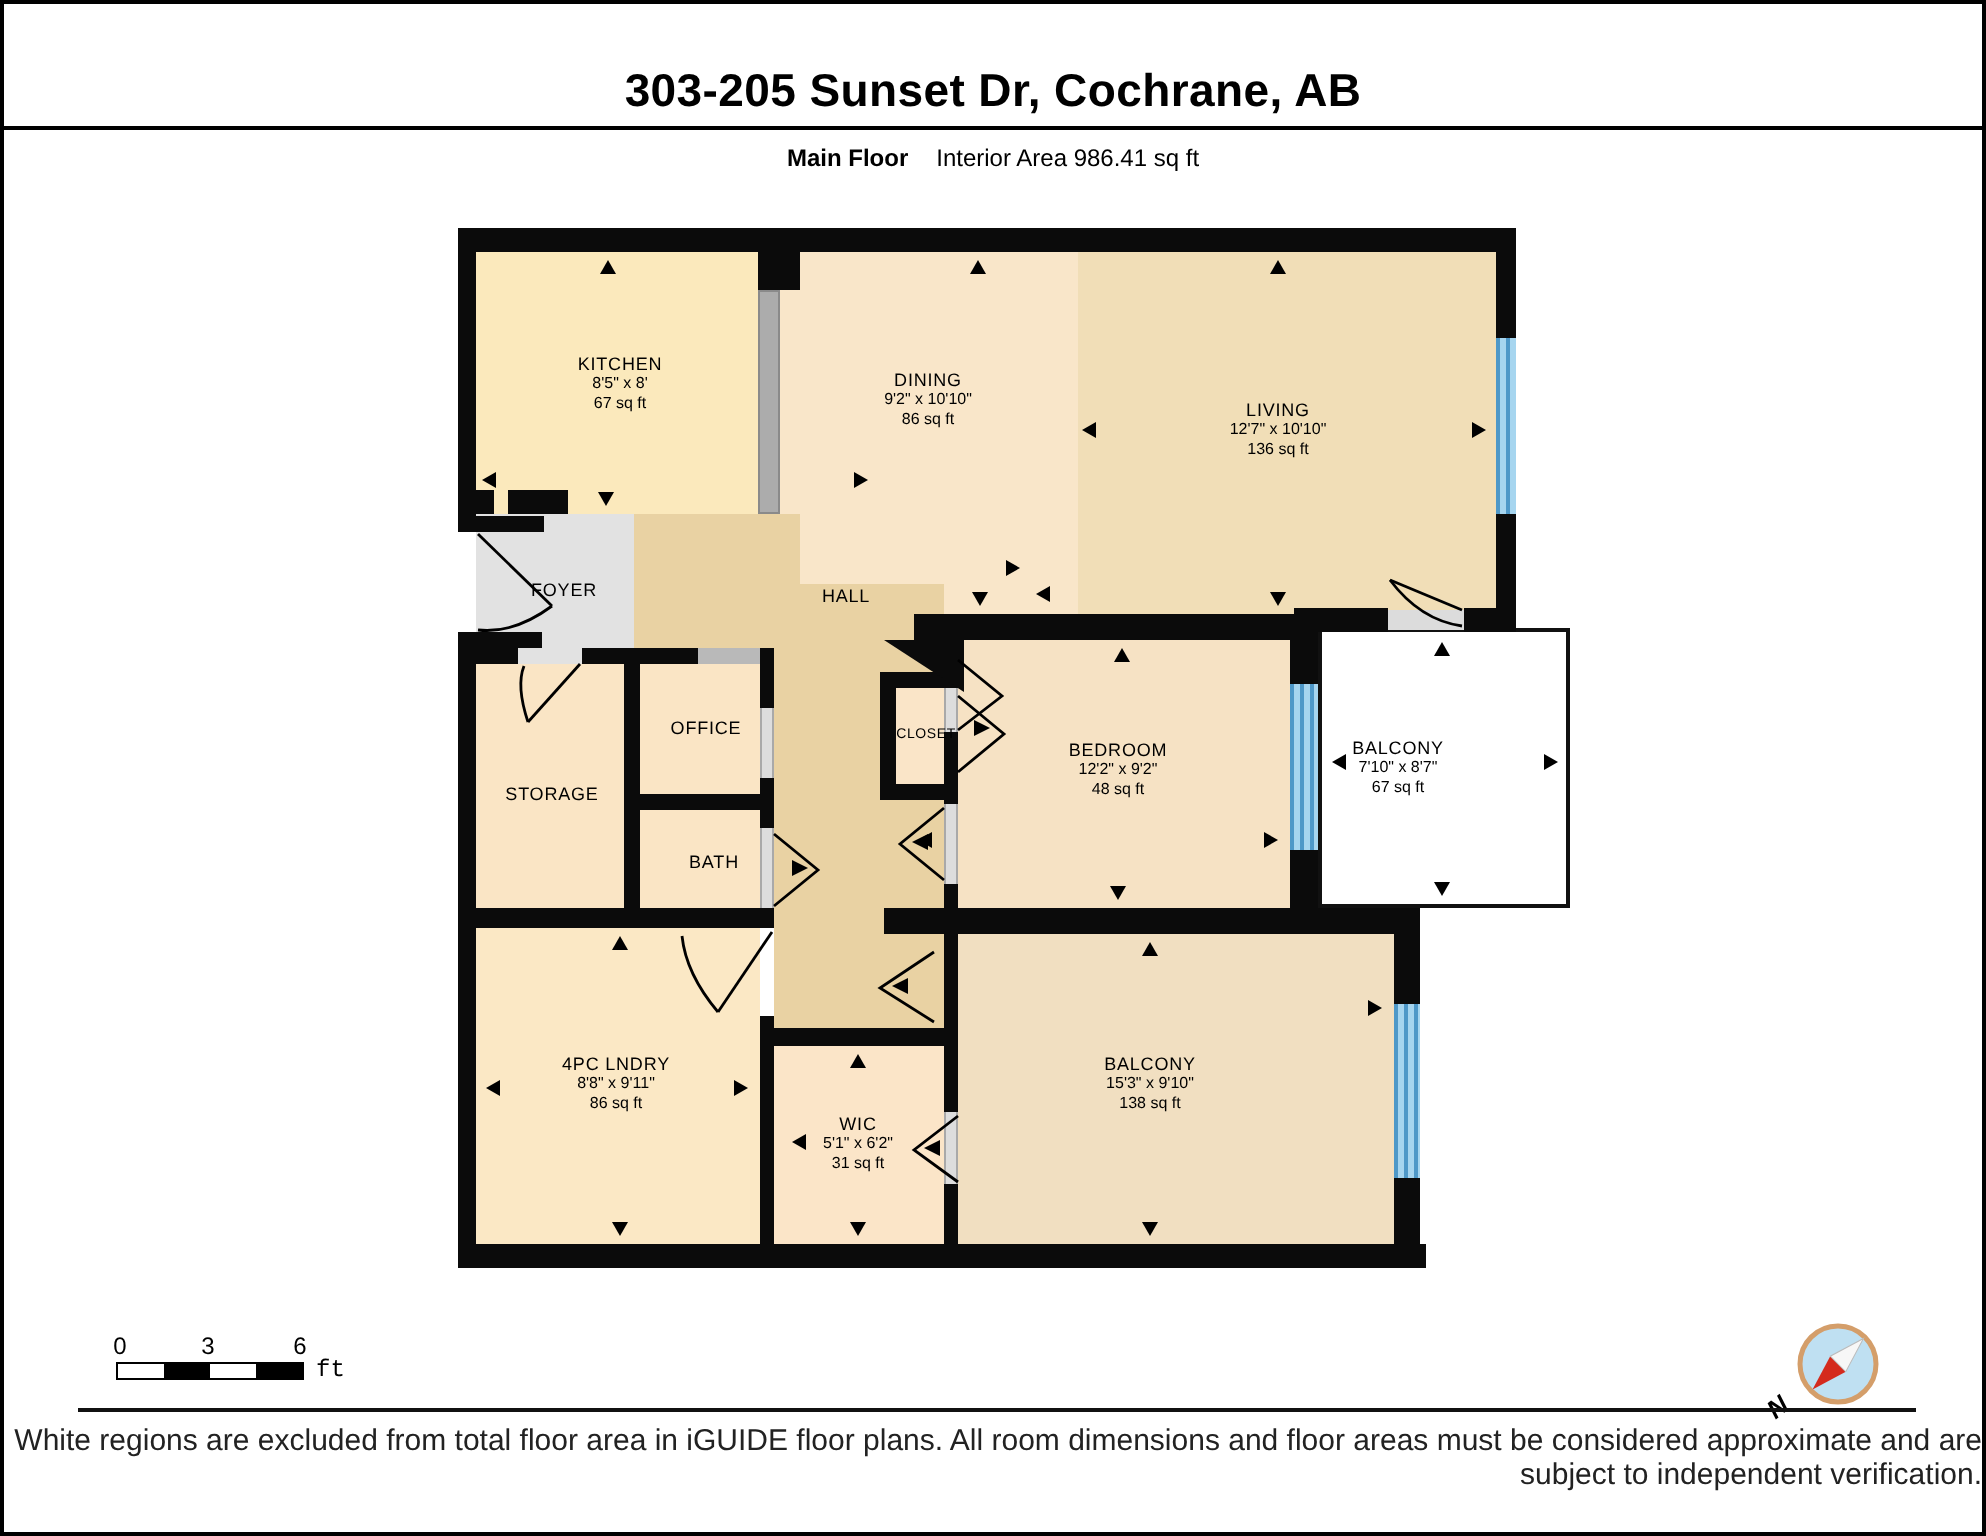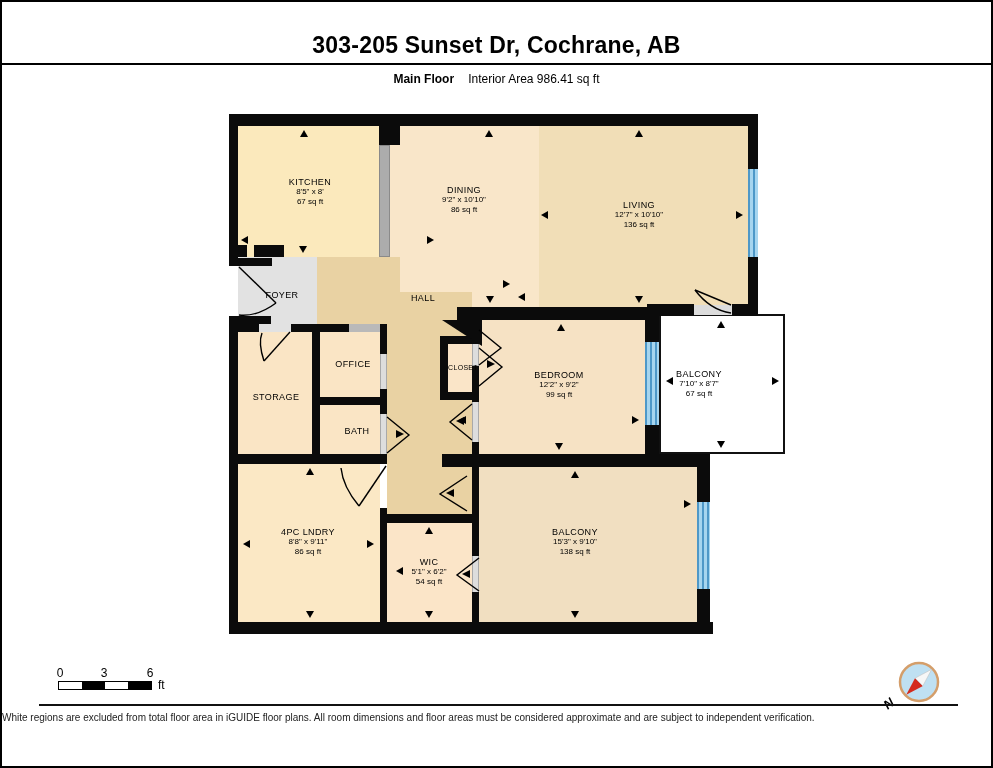--- a/index.html
+++ b/index.html
@@ -21,26 +21,26 @@
   .rlabel{position:absolute;transform:translate(-50%,-50%);text-align:center;white-space:nowrap;line-height:10px;}
   .rname{font-size:9px;letter-spacing:.4px;}
   .rname.sm{font-size:7px;letter-spacing:.3px;}
   .rdim{font-size:8px;}
   svg.overlay{position:absolute;left:0;top:0;pointer-events:none;}
   
   #scale{left:56px;top:664px;width:130px;height:30px;font-size:12px;}
   .tick{position:absolute;top:0;transform:translateX(-50%);}
   #sbar{position:absolute;left:0;top:15px;width:92px;height:7px;border:1px solid #000;display:flex;}
   #sbar div{flex:1;}
-  #ft{position:absolute;left:100px;top:12px;}
+  #ft{position:absolute;left:100px;top:12px;font-family:Liberation Mono, monospace;}
   #prepared{left:0;top:679px;width:100%;text-align:center;font-size:11px;}
   #compass{left:893px;top:656px;width:48px;height:48px;}
   #nlabel{left:882px;top:694px;font-size:13px;font-weight:bold;font-style:italic;transform:rotate(-38deg);}
   #fdiv{left:37px;top:702px;width:919px;height:2px;background:#111;}
-  #disclaimer{left:0;top:710px;width:100%;text-align:left;font-size:10px;color:#222;}
+  #disclaimer{left:0;top:710px;width:100%;text-align:right;font-size:15px;color:#222;}
 </style>
 </head>
 <body>
 
 <div id="page">
 
   <div class="abs" id="title">303-205 Sunset Dr, Cochrane, AB</div>
   <div class="abs" id="hdiv"></div>
   <div class="abs" id="subhead">
     <span class="fl">Main Floor</span><span>Interior Area 986.41 sq ft</span>
@@ -205,39 +205,39 @@
     </div>
     <div class="rlabel" style="left:47px;top:283px">
       <div class="rname">STORAGE</div>
     </div>
     <div class="rlabel" style="left:234px;top:254px">
       <div class="rname sm">CLOSET</div>
     </div>
     <div class="rlabel" style="left:330px;top:271px">
       <div class="rname">BEDROOM</div>
         <div class="rdim">12'2" x 9'2"</div>
-        <div class="rdim">99 sq ft</div>
+        <div class="rdim">48 sq ft</div>
     </div>
     <div class="rlabel" style="left:470px;top:270px">
       <div class="rname">BALCONY</div>
         <div class="rdim">7'10" x 8'7"</div>
         <div class="rdim">67 sq ft</div>
     </div>
     <div class="rlabel" style="left:128px;top:317px">
       <div class="rname">BATH</div>
     </div>
     <div class="rlabel" style="left:79px;top:428px">
       <div class="rname">4PC LNDRY</div>
         <div class="rdim">8'8" x 9'11"</div>
         <div class="rdim">86 sq ft</div>
     </div>
     <div class="rlabel" style="left:200px;top:458px">
       <div class="rname">WIC</div>
         <div class="rdim">5'1" x 6'2"</div>
-        <div class="rdim">54 sq ft</div>
+        <div class="rdim">31 sq ft</div>
     </div>
     <div class="rlabel" style="left:346px;top:428px">
       <div class="rname">BALCONY</div>
         <div class="rdim">15'3" x 9'10"</div>
         <div class="rdim">138 sq ft</div>
     </div>
   </div>
 
   <div class="abs" id="scale">
     <span class="tick" style="left:2px">0</span>

